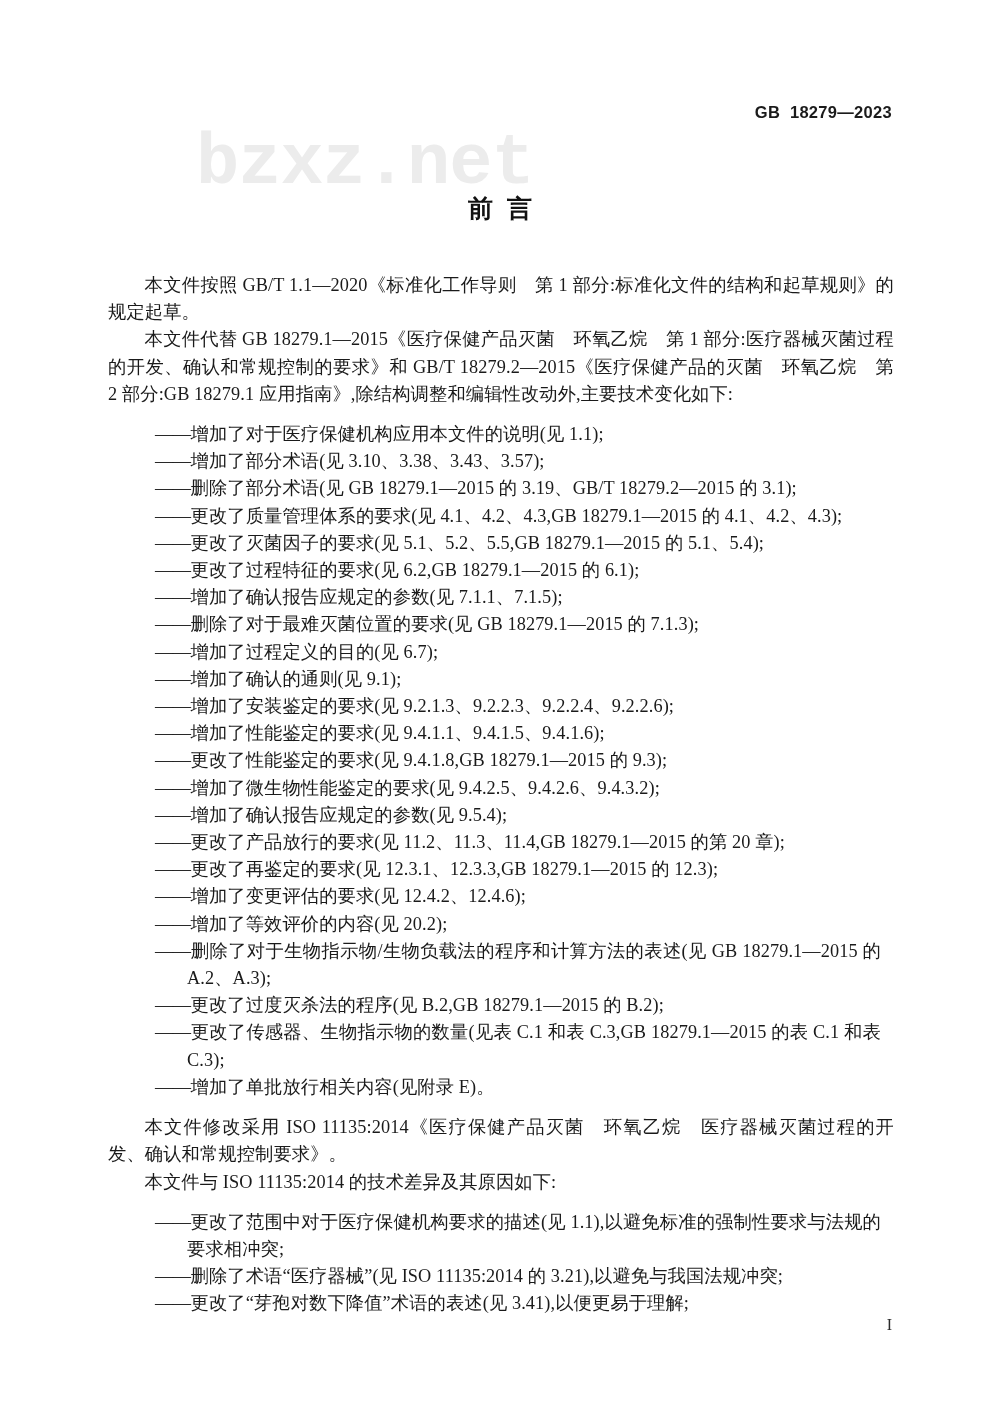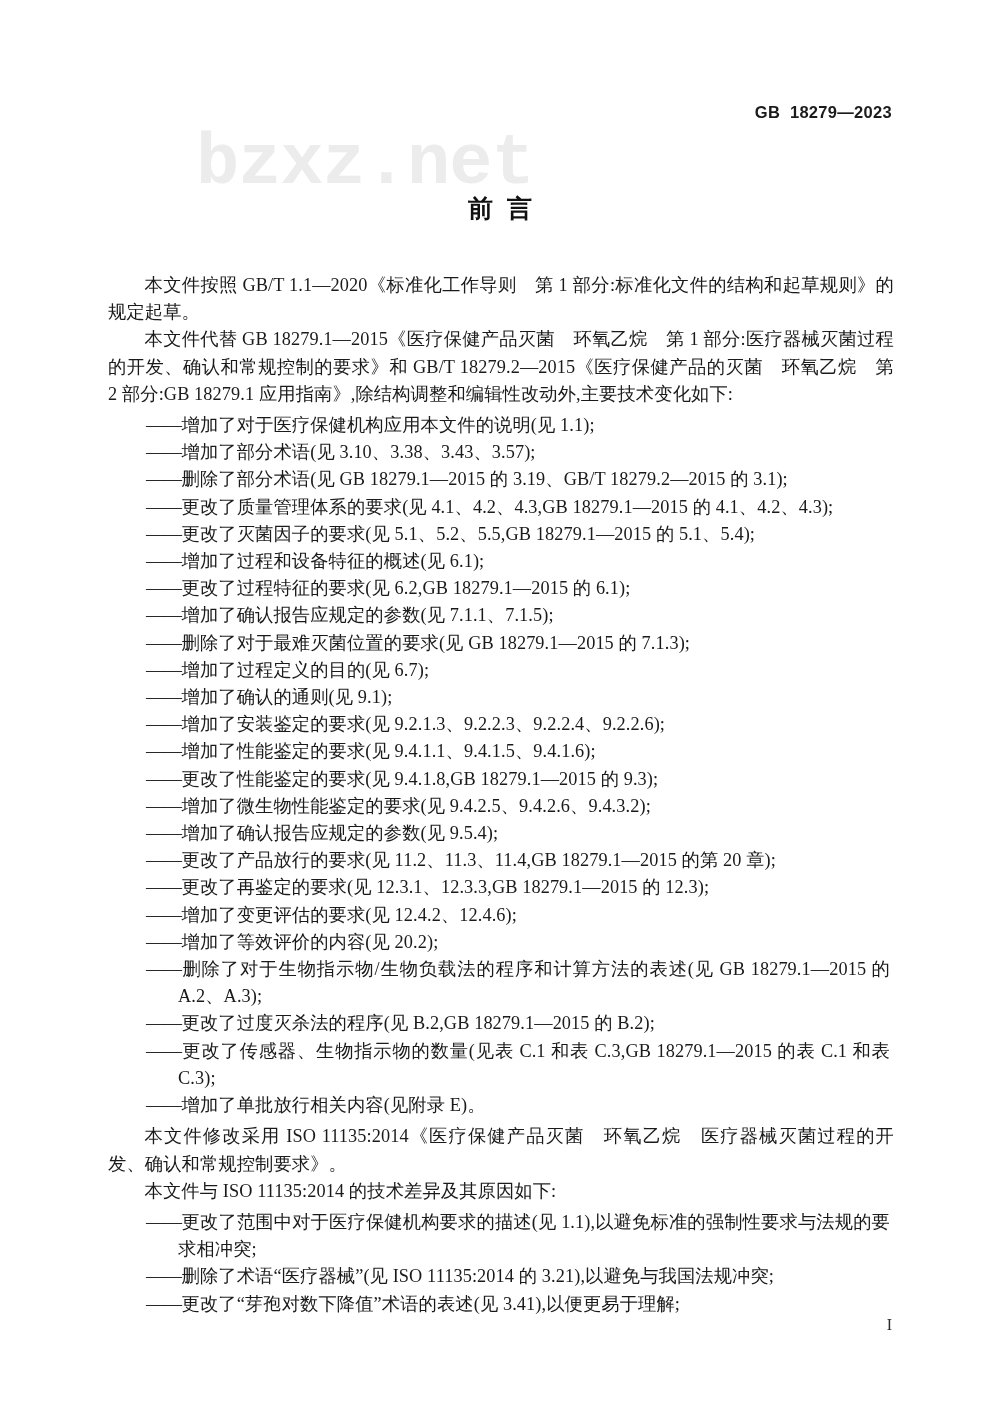--- a/index.html
+++ b/index.html
@@ -86,21 +86,21 @@
     line-height: 27.2px;
     text-align: justify;
     text-justify: inter-ideograph;
     text-indent: 2em;
     color: #1a1a1a;
     letter-spacing: 0.1px;
   }
 
   ul.change-list {
     list-style: none;
-    margin: 4px;
+    margin: 13px;
     padding: 0;
   }
   ul.change-list > li {
     font-size: 18.3px;
     line-height: 27.2px;
     color: #1a1a1a;
     text-align: justify;
     text-justify: inter-ideograph;
     padding-left: 66px;
     text-indent: -32px;
@@ -139,21 +139,20 @@
     <p class="para">本文件按照 GB/T 1.1—2020《标准化工作导则　第 1 部分:标准化文件的结构和起草规则》的规定起草。</p>
 
     <p class="para">本文件代替 GB 18279.1—2015《医疗保健产品灭菌　环氧乙烷　第 1 部分:医疗器械灭菌过程的开发、确认和常规控制的要求》和 GB/T 18279.2—2015《医疗保健产品的灭菌　环氧乙烷　第 2 部分:GB 18279.1 应用指南》,除结构调整和编辑性改动外,主要技术变化如下:</p>
 
     <ul class="change-list" id="change-list">
         <li>增加了对于医疗保健机构应用本文件的说明(见 1.1);</li>
         <li>增加了部分术语(见 3.10、3.38、3.43、3.57);</li>
         <li>删除了部分术语(见 GB 18279.1—2015 的 3.19、GB/T 18279.2—2015 的 3.1);</li>
         <li>更改了质量管理体系的要求(见 4.1、4.2、4.3,GB 18279.1—2015 的 4.1、4.2、4.3);</li>
         <li>更改了灭菌因子的要求(见 5.1、5.2、5.5,GB 18279.1—2015 的 5.1、5.4);</li>
-        <li>增加了过程和设备特征的概述(见 6.1);</li>
         <li>更改了过程特征的要求(见 6.2,GB 18279.1—2015 的 6.1);</li>
         <li>增加了确认报告应规定的参数(见 7.1.1、7.1.5);</li>
         <li>删除了对于最难灭菌位置的要求(见 GB 18279.1—2015 的 7.1.3);</li>
         <li>增加了过程定义的目的(见 6.7);</li>
         <li>增加了确认的通则(见 9.1);</li>
         <li>增加了安装鉴定的要求(见 9.2.1.3、9.2.2.3、9.2.2.4、9.2.2.6);</li>
         <li>增加了性能鉴定的要求(见 9.4.1.1、9.4.1.5、9.4.1.6);</li>
         <li>更改了性能鉴定的要求(见 9.4.1.8,GB 18279.1—2015 的 9.3);</li>
         <li>增加了微生物性能鉴定的要求(见 9.4.2.5、9.4.2.6、9.4.3.2);</li>
         <li>增加了确认报告应规定的参数(见 9.5.4);</li>

